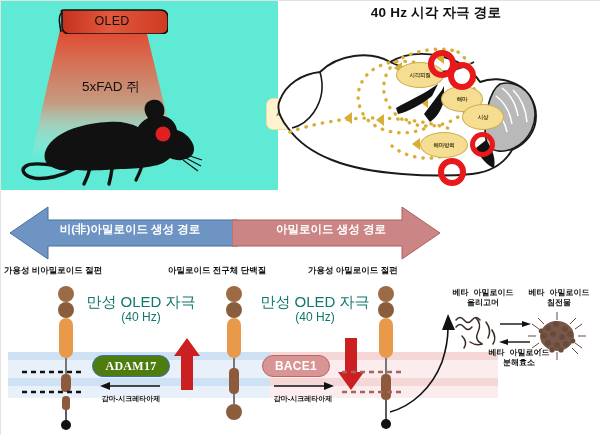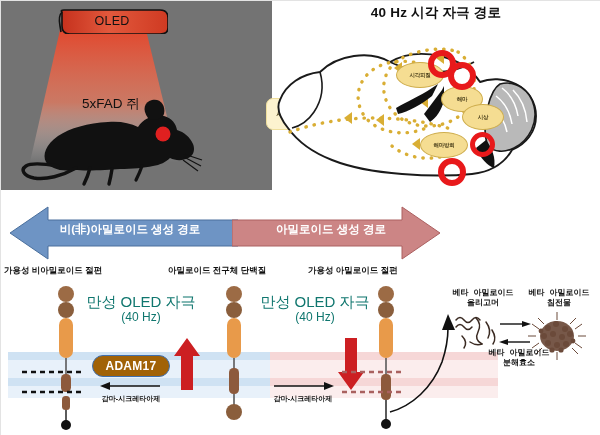--- a/index.html
+++ b/index.html
@@ -15,36 +15,37 @@
     width: 600px;
     height: 435px;
     background: #ffffff;
     overflow: hidden;
   }
   .abs { position: absolute; }
 
   
   #panel-oled-mouse {
     left: 0; top: 0; width: 272px; height: 190px;
-    background: #737373;
+    background: #5eead4;
+    padding-left: 6px;
   }
   #light-cone-shape {
     left: 28px; top: 30px; width: 150px; height: 135px;
   }
   #oled-panel {
     left: 56px; top: 8px; width: 112px; height: 26px;
   }
   #oled-label {
     left: 56px; top: 9px; width: 112px; height: 24px;
     display: flex; align-items: center; justify-content: center;
     font-size: 12.5px; color: #111; letter-spacing: .3px;
     pointer-events: none;
   }
   #mouse-label {
-    left: 56px; top: 95px; width: 110px;
+    left: 56px; top: 78px; width: 110px;
     text-align: center;
     font-size: 13.5px; color: #111;
   }
   #mouse-svg { left: 16px; top: 92px; }
   #brain-title {
     left: 272px; top: 4px; width: 328px;
     text-align: center;
     font-size: 13.5px; font-weight: bold; color: #111;
     letter-spacing: .2px;
   }
@@ -128,22 +129,23 @@
 
   
   .enzyme-badge {
     border-radius: 11px;
     display: flex; align-items: center; justify-content: center;
     font-size: 12px; font-weight: bold; color: #ffffff;
     letter-spacing: .3px;
   }
   #badge-adam17 {
     left: 92px; top: 355px; width: 76px; height: 20px;
-    background: #a16207;
+    background: #4d7c0f;
     border: 1.6px solid #3f6fae;
+    font-family: Liberation Serif, serif;
   }
   #badge-bace1 {
     left: 262px; top: 355px; width: 66px; height: 20px;
     background: #d99494;
     border: 1.6px solid #bd6767;
   }
 
   
   .gamma-label {
     font-size: 7px; font-weight: bold; color: #111;
@@ -348,20 +350,21 @@
     <rect x="13" y="84" width="10" height="26" rx="4.5" fill="#8d5a3c"></rect>
     <line x1="18" y1="110" x2="18" y2="124" stroke="#5a5a5a" stroke-width="1.6"></line>
     <circle cx="18" cy="128" r="8" fill="#8a5e3c"></circle>
   </svg>
 
   <div class="abs oled-stim" style="left:240px; top:294px; width:150px;">
     <div>만성 OLED 자극</div>
     <div class="hz">(40 Hz)</div>
   </div>
 
+  <div class="abs enzyme-badge" id="badge-bace1">BACE1</div>
 
   <svg class="abs" style="left:338px; top:338px;" width="26" height="52" viewBox="0 0 26 52">
     <polygon points="13,52 0,34 7,34 7,0 19,0 19,34 26,34" fill="#cc1f22"></polygon>
   </svg>
 
   <svg class="abs" style="left:272px; top:380px;" width="62" height="12">
     <line x1="2" y1="6" x2="54" y2="6" stroke="#111111" stroke-width="1.6"></line>
     <polygon points="62,6 52,2 52,10" fill="#111111"></polygon>
   </svg>
   <div class="abs gamma-label" style="left:258px; top:394px; width:90px;">감마-시크레타아제</div>

